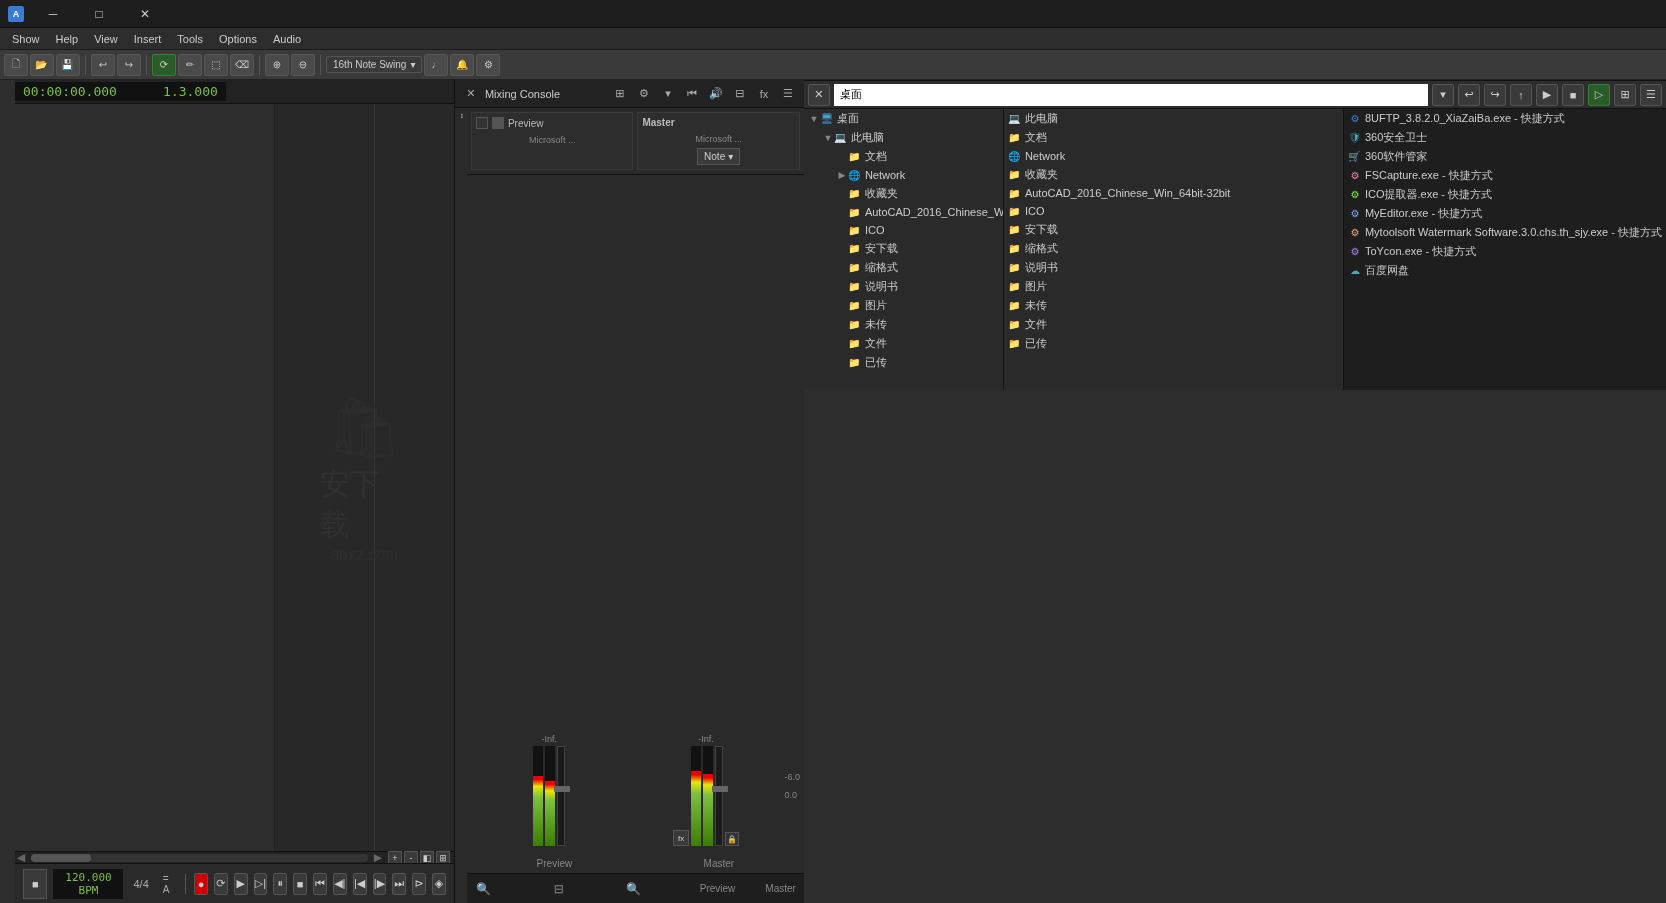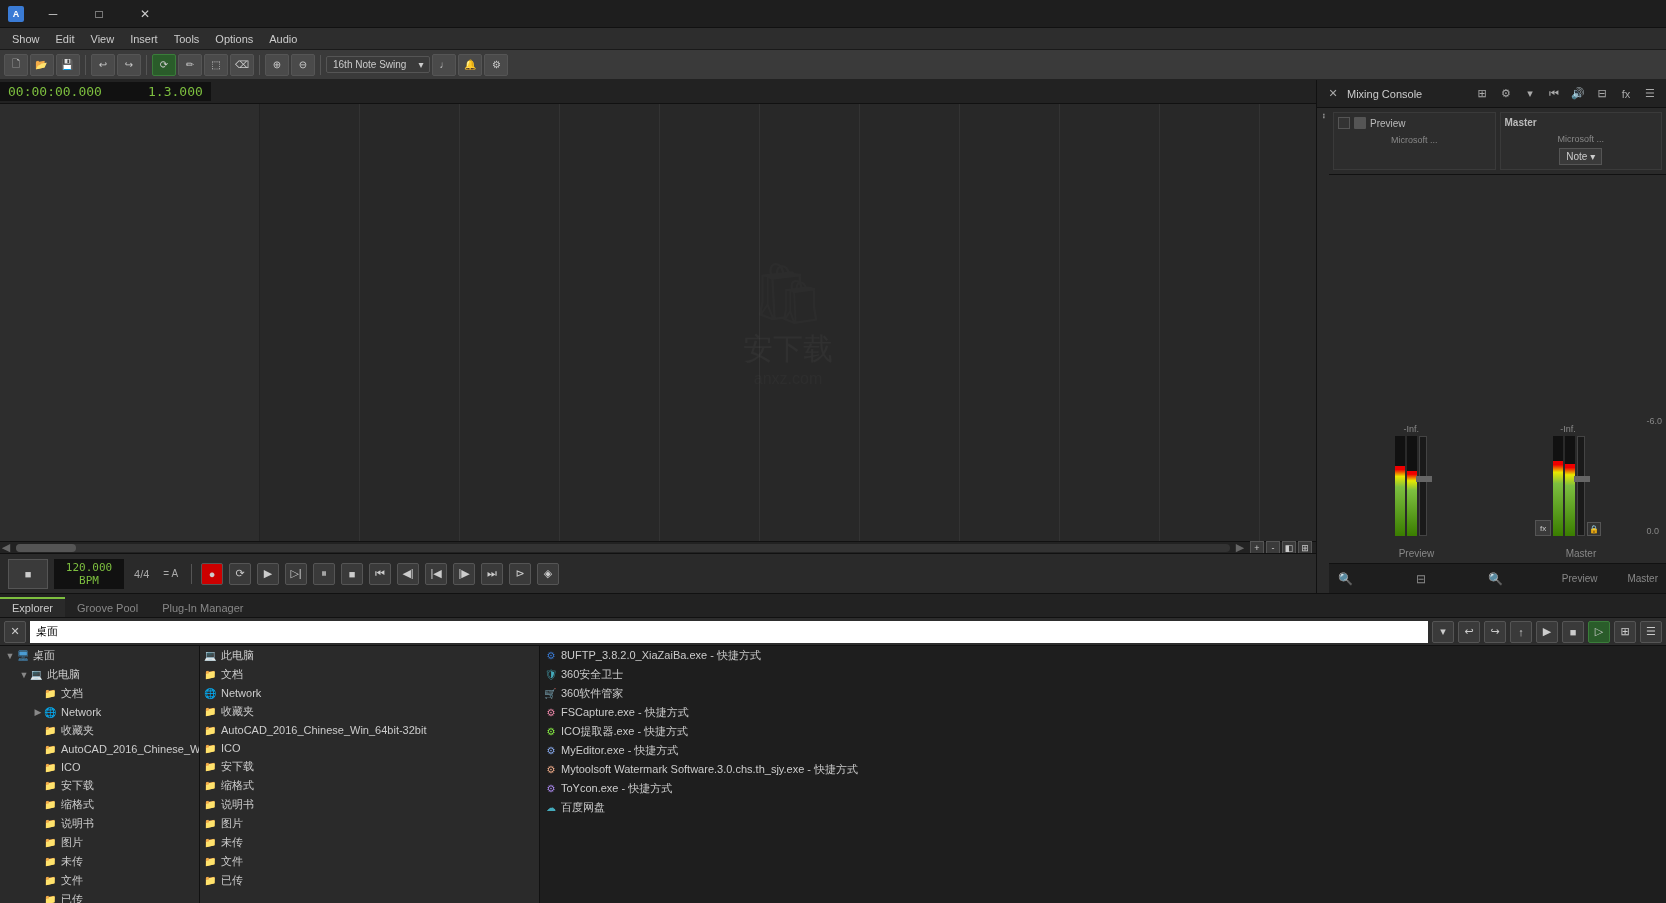--- a/index.html
+++ b/index.html
@@ -35,21 +35,21 @@
       background: #3a3a3a;
       height: 30px;
       display: flex;
       align-items: center;
       padding: 0 4px;
       border-bottom: 1px solid #222;
       gap: 2px;
     }
     .tb-btn { width: 24px; height: 22px; background: #4a4a4a; border: 1px solid #555; display: flex; align-items: center; justify-content: center; cursor: pointer; color: #ccc; font-size: 10px; border-radius: 2px; }
     .tb-sep { width: 1px; height: 20px; background: #555; margin: 0 3px; }
-    .tb-swing { background: #3a3a3a; border: 1px solid #555; border-radius: 2px; padding: 2px 6px; color: #ccc; font-size: 10px; display: flex; align-items: center; gap: 12px; }
+    .tb-swing { background: #3a3a3a; border: 1px solid #555; border-radius: 2px; padding: 2px 6px; color: #ccc; font-size: 10px; display: flex; align-items: center; gap: 4px; }
 
     
     #main-layout {
       display: flex;
       height: calc(903px - 28px - 22px - 30px - 22px); 
       position: relative;
     }
 
     
     #tracks-panel {
@@ -317,21 +317,21 @@
   </div>
   <div class="win-buttons">
     <div class="win-btn">─</div>
     <div class="win-btn">□</div>
     <div class="win-btn close">✕</div>
   </div>
 </div>
 
 <div id="menubar">
   <div class="menu-item">Show</div>
-  <div class="menu-item">Edit</div>
+  <div class="menu-item">Help</div>
   <div class="menu-item">View</div>
   <div class="menu-item">Insert</div>
   <div class="menu-item">Tools</div>
   <div class="menu-item">Options</div>
   <div class="menu-item">Audio</div>
 </div>
 
 <div id="toolbar">
   <div class="tb-btn" title="New">🗋</div>
   <div class="tb-btn" title="Open">📂</div>
@@ -350,21 +350,21 @@
   <div class="tb-sep"></div>
   <div class="tb-swing">
     <span>16th Note Swing</span>
     <span>▾</span>
   </div>
   <div class="tb-btn">♩</div>
   <div class="tb-btn">🔔</div>
   <div class="tb-btn">⚙</div>
 </div>
 
-<div id="main-layout" style="display:flex; height: calc(903px - 28px - 22px - 30px); flex-direction: column;">
+<div id="main-layout" style="display:flex; height: calc(903px - 28px - 22px - 30px); flex-direction: row; padding-left: 15px;">
 
   <div style="display:flex; flex:1; overflow:hidden;">
 
     <div id="tracks-panel">
 
       <div id="time-display">
         <div class="time-counter">00:00:00.000</div>
         <div class="beat-counter">1.3.000</div>
       </div>
 
@@ -508,21 +508,21 @@
                   <div class="vu-meter" style="width:10px; height:100px;">
                     <div class="vu-fill" style="height:72%;"></div>
                   </div>
                   <div class="fader-track" style="width:8px; height:100px;">
                     <div class="fader-thumb"></div>
                   </div>
                   <div style="width:14px; height:14px; background:#333; border:1px solid #555; display:flex; align-items:center; justify-content:center; font-size:8px; color:#aaa; cursor:pointer;">🔒</div>
                 </div>
               </div>
 
-              <div style="display:flex; flex-direction:column; justify-content:space-between; height:120px; font-size:9px; color:#888;">
+              <div style="display:flex; flex-direction:column; justify-content:center; height:120px; font-size:9px; color:#888;">
                 <div>-6.0</div>
                 <div style="margin-top:8px;">0.0</div>
               </div>
             </div>
 
             <div class="pm-row">
               <div class="pm-label">Preview</div>
               <div class="pm-label">Master</div>
             </div>
 
@@ -539,25 +539,20 @@
           </div>
         </div>
       </div>
     </div>
   </div>
 
   <div id="bottom-panel">
 
     <div>
 
-      <div id="explorer-tabs">
-        <div class="exp-tab active">Explorer</div>
-        <div class="exp-tab">Groove Pool</div>
-        <div class="exp-tab">Plug-In Manager</div>
-      </div>
 
       <div id="explorer-toolbar">
         <div class="exp-btn">✕</div>
         <input class="exp-path" type="text" value="桌面" style="">
         <div class="exp-btn">▾</div>
         <div class="exp-btn">↩</div>
         <div class="exp-btn">↪</div>
         <div class="exp-btn">↑</div>
         <div class="exp-btn">▶</div>
         <div class="exp-btn">■</div>

